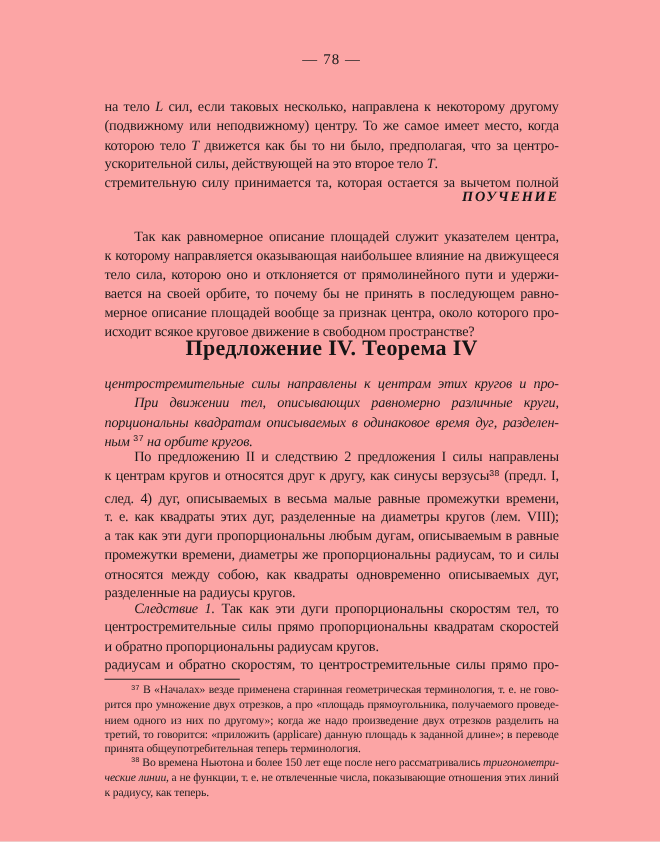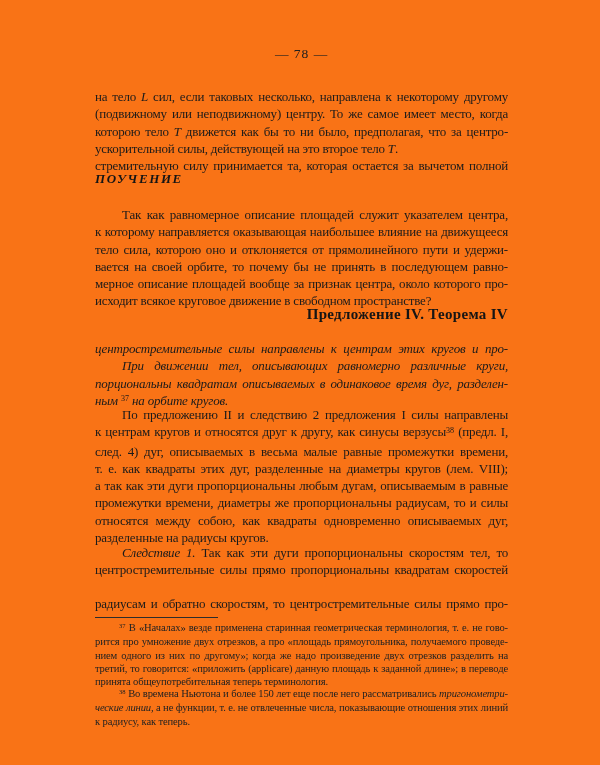--- a/index.html
+++ b/index.html
@@ -1,44 +1,44 @@
 <!DOCTYPE html>
 <html><head>
 <meta charset="utf-8">
 <style>
   html,body{margin:0;padding:0;background:#e8e8e6;}
   .page{
     position:relative;
     width:600px;height:765px;
-    background:#f97316;
+    background:#fca5a5;
     font-family:"Liberation Serif","DejaVu Serif",serif;
     color:#1b1b1b;
     overflow:hidden;
     margin:0 auto;
   }
   .col{
     position:absolute;left:95px;top:0;width:413px;height:765px;
     overflow:hidden;
   }
   .blk{position:absolute;left:0;width:100%;}
   
   .para{font-size:13px;line-height:17.3px;letter-spacing:-0.2px;margin-top:12px;}
   .fnote{font-size:10.6px;line-height:13.3px;letter-spacing:-0.15px;color:#222;}
   .line{white-space:nowrap;}
   .jl{text-align:justify;text-align-last:justify;-moz-text-align-last:justify;text-justify:inter-word;}
   .last{text-align:left;}
   .para .ind{padding-left:27px;}
   .fnote .ind{padding-left:24px;}
   .sg-r{font-style:normal;}
   .sg-i{font-style:italic;}
-  .sg-s{font-size:62%;position:relative;top:-0.45em;letter-spacing:0;}
+  .sg-s{font-size:62%;position:relative;top:-0.45em;letter-spacing:0;font-family:Liberation Mono, monospace;}
   
   .pagenum{font-size:13.5px;text-align:center;letter-spacing:1px;color:#202020;}
-  .h-it{font-style:italic;font-weight:bold;font-size:13px;letter-spacing:1.6px;text-align:left;color:#151515;}
-  .h-b{font-weight:bold;font-size:15px;letter-spacing:0.3px;text-align:right;color:#151515;}
+  .h-it{font-style:italic;font-weight:bold;font-size:13px;letter-spacing:1.6px;text-align:right;color:#151515;}
+  .h-b{font-weight:bold;font-size:20px;letter-spacing:0.3px;text-align:center;color:#151515;}
   .frule{border:none;border-top:1.2px solid #2c2c2c;height:0;}
   
   .b0{top:46px;}
   .b1{top:76px;}
   .b2{top:171px;}
   .b3{top:194px;}
   .b4{top:306px;}
   .b5{top:328px;}
   .b6{top:394px;}
   .b7{top:532px;}
@@ -82,20 +82,21 @@
         <div class="line jl"><span class="sg-r">след. 4) дуг, описываемых в весьма малые равные промежутки времени,</span></div>
         <div class="line jl"><span class="sg-r">т. е. как квадраты этих дуг, разделенные на диаметры кругов (лем. VIII);</span></div>
         <div class="line jl"><span class="sg-r">а так как эти дуги пропорциональны любым дугам, описываемым в равные</span></div>
         <div class="line jl"><span class="sg-r">промежутки времени, диаметры же пропорциональны радиусам, то и силы</span></div>
         <div class="line jl"><span class="sg-r">относятся между собою, как квадраты одновременно описываемых дуг,</span></div>
         <div class="line last"><span class="sg-r">разделенные на радиусы кругов.</span></div>
       </div>
     <div class="blk para b7">
         <div class="line jl ind"><span class="sg-i">Следствие 1.</span><span class="sg-r"> Так как эти дуги пропорциональны скоростям тел, то</span></div>
         <div class="line jl"><span class="sg-r">центростремительные силы прямо пропорциональны квадратам скоростей</span></div>
+        <div class="line last"><span class="sg-r">и обратно пропорциональны радиусам кругов.</span></div>
       </div>
     <div class="blk para b8">
         <div class="line jl"><span class="sg-r">радиусам и обратно скоростям, то центростремительные силы прямо про-</span></div>
       </div>
     <div class="blk frule b9"></div>
     <div class="blk fnote b10">
         <div class="line jl ind"><span class="sg-s">37</span><span class="sg-r"> В «Началах» везде применена старинная геометрическая терминология, т. е. не гово-</span></div>
         <div class="line jl"><span class="sg-r">рится про умножение двух отрезков, а про «площадь прямоугольника, получаемого проведе-</span></div>
         <div class="line jl"><span class="sg-r">нием одного из них по другому»; когда же надо произведение двух отрезков разделить на</span></div>
         <div class="line jl"><span class="sg-r">третий, то говорится: «приложить (applicare) данную площадь к заданной длине»; в переводе</span></div>

